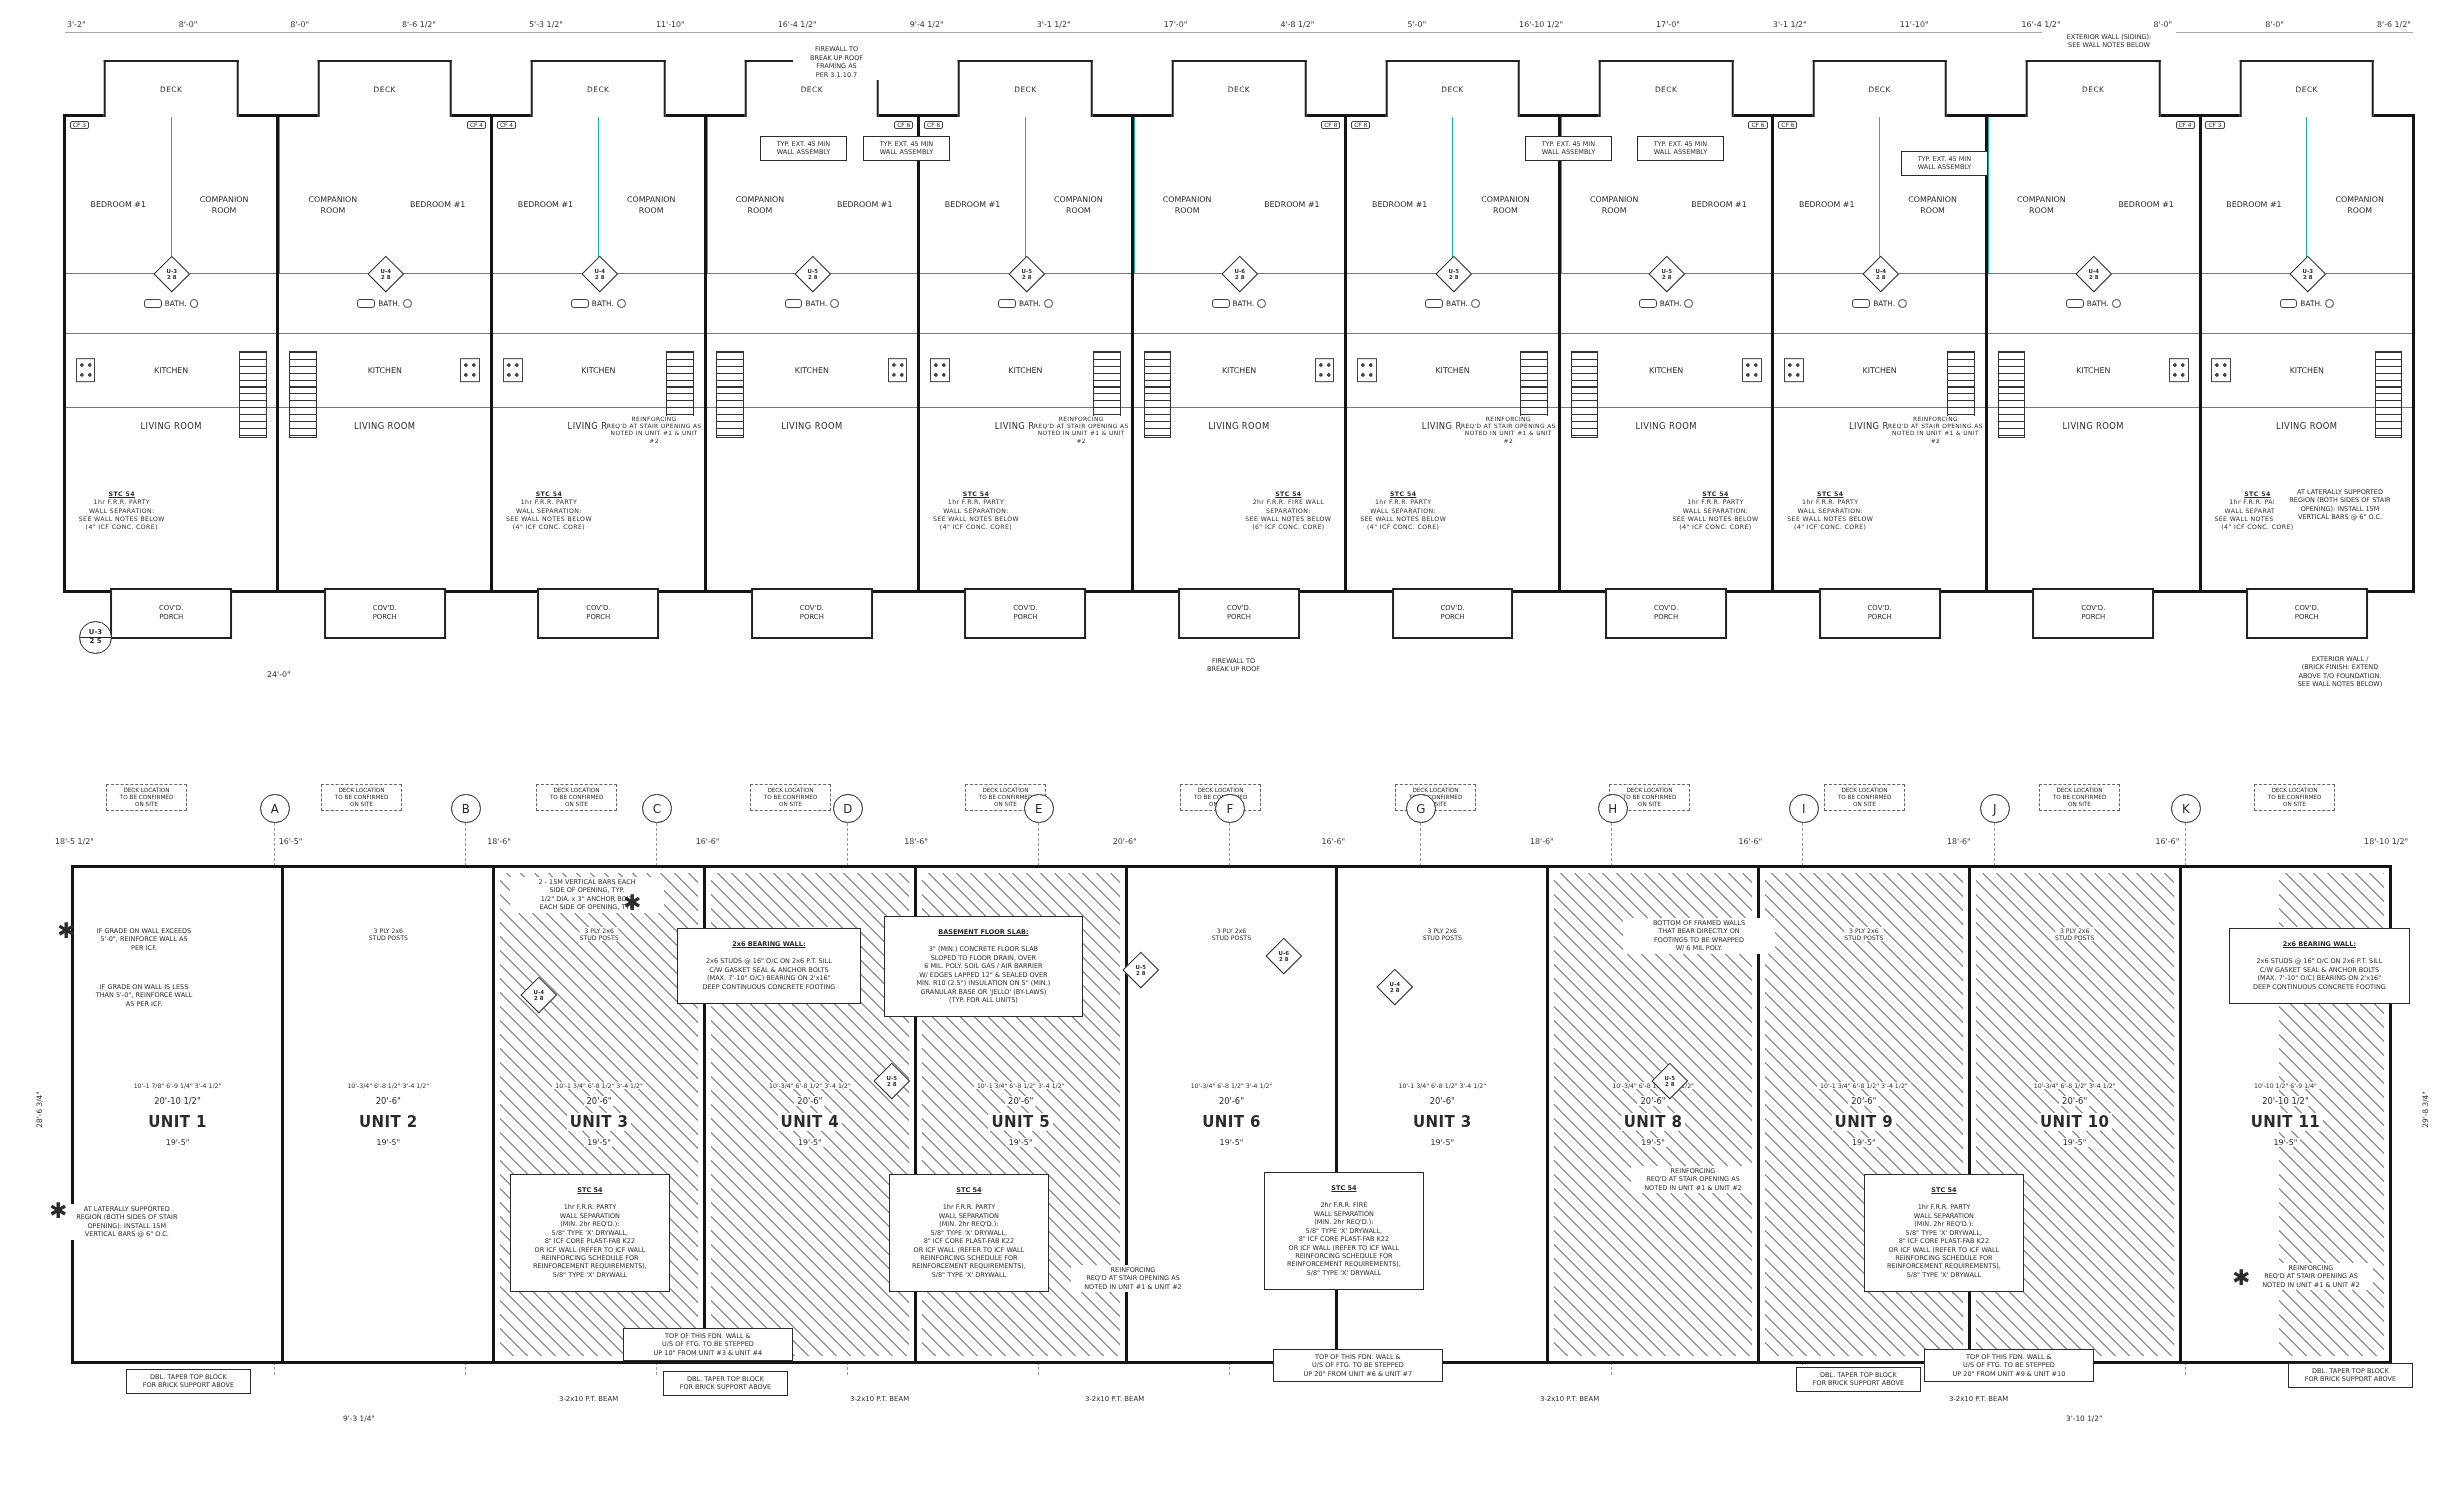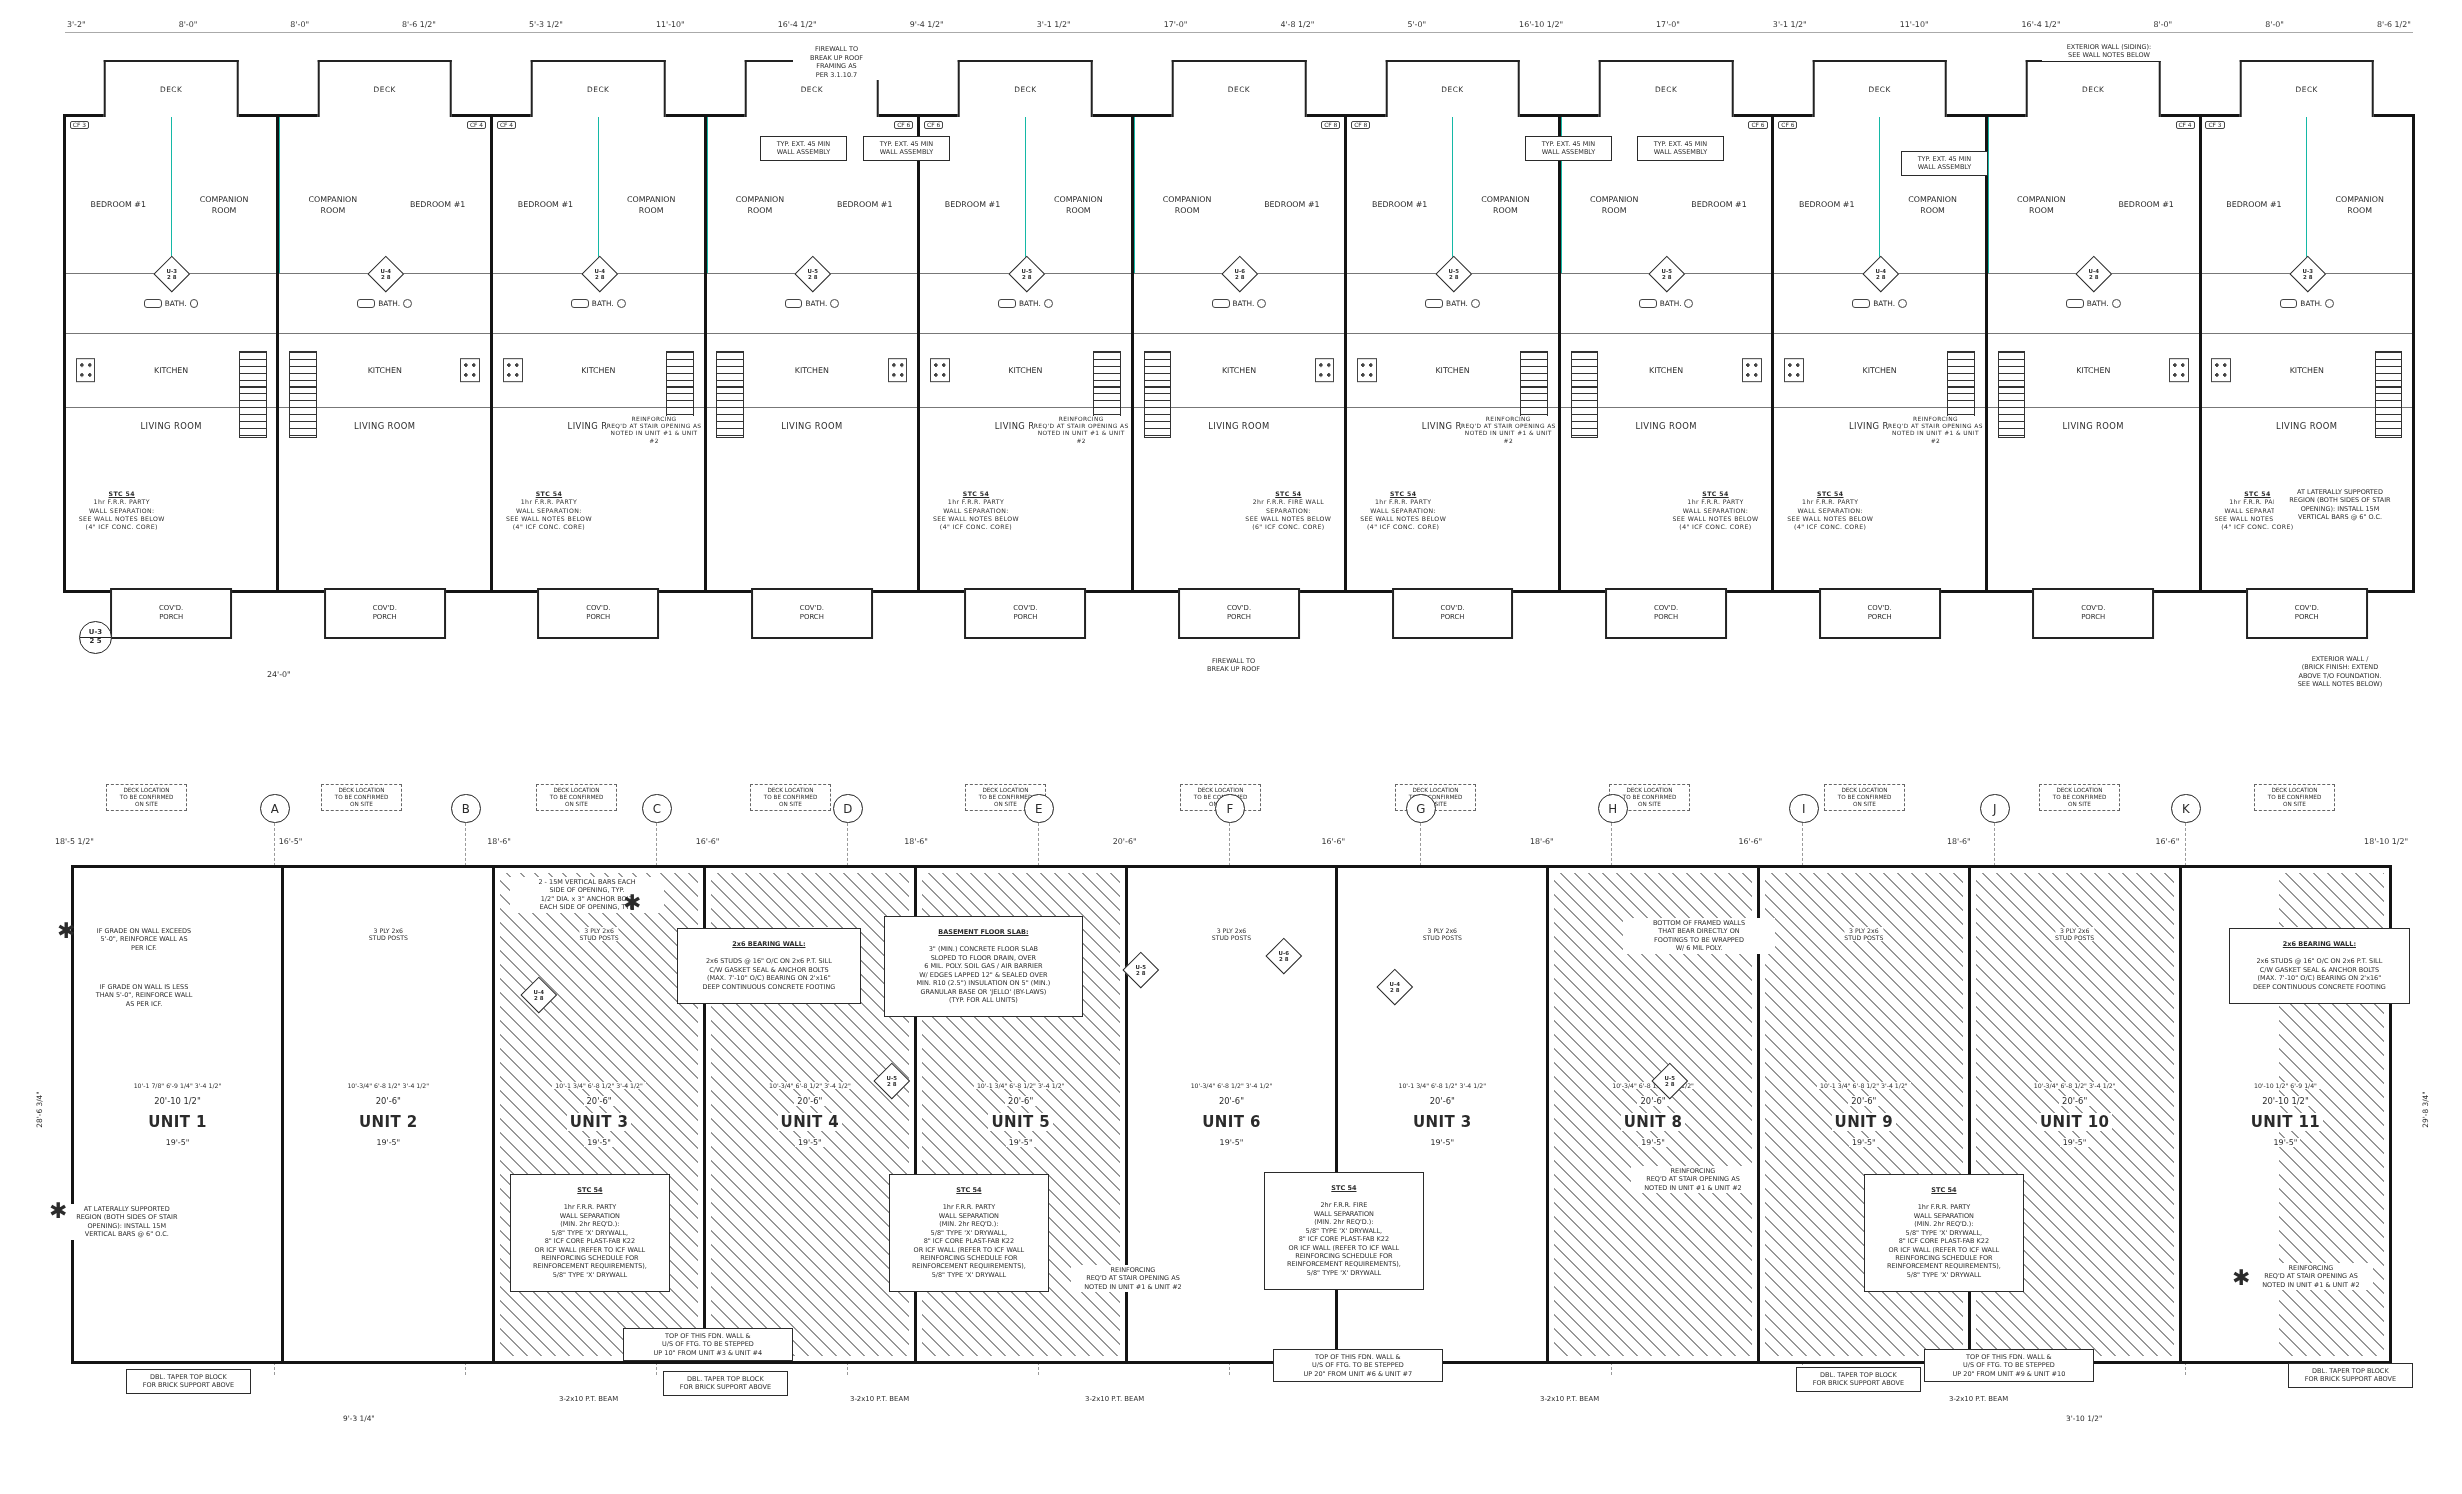--- a/index.html
+++ b/index.html
@@ -579,21 +579,21 @@
     <div class="nb" style="left:701px;top:116px;width:75px">TYP. EXT. 45 MIN
 WALL ASSEMBLY</div>
     <div class="nb" style="left:804px;top:116px;width:75px">TYP. EXT. 45 MIN
 WALL ASSEMBLY</div>
     <div class="nb" style="left:1466px;top:116px;width:75px">TYP. EXT. 45 MIN
 WALL ASSEMBLY</div>
     <div class="nb" style="left:1578px;top:116px;width:75px">TYP. EXT. 45 MIN
 WALL ASSEMBLY</div>
     <div class="nb" style="left:1842px;top:131px;width:75px">TYP. EXT. 45 MIN
 WALL ASSEMBLY</div>
-    <div class="nb plain" style="left:1983px;top:22px;width:130px">EXTERIOR WALL (SIDING):
+    <div class="nb plain" style="left:1983px;top:12px;width:130px">EXTERIOR WALL (SIDING):
 SEE WALL NOTES BELOW</div>
     <div class="nb plain" style="left:2215px;top:467px;width:128px">AT LATERALLY SUPPORTED
 REGION (BOTH SIDES OF STAIR
 OPENING): INSTALL 15M
 VERTICAL BARS @ 6" O.C.</div>
     <div class="nb plain" style="left:2215px;top:634px;width:128px">EXTERIOR WALL /
 (BRICK FINISH: EXTEND
 ABOVE T/O FOUNDATION.
 SEE WALL NOTES BELOW)</div>
     <div class="nb plain" style="left:1127px;top:636px;width:91px">FIREWALL TO

